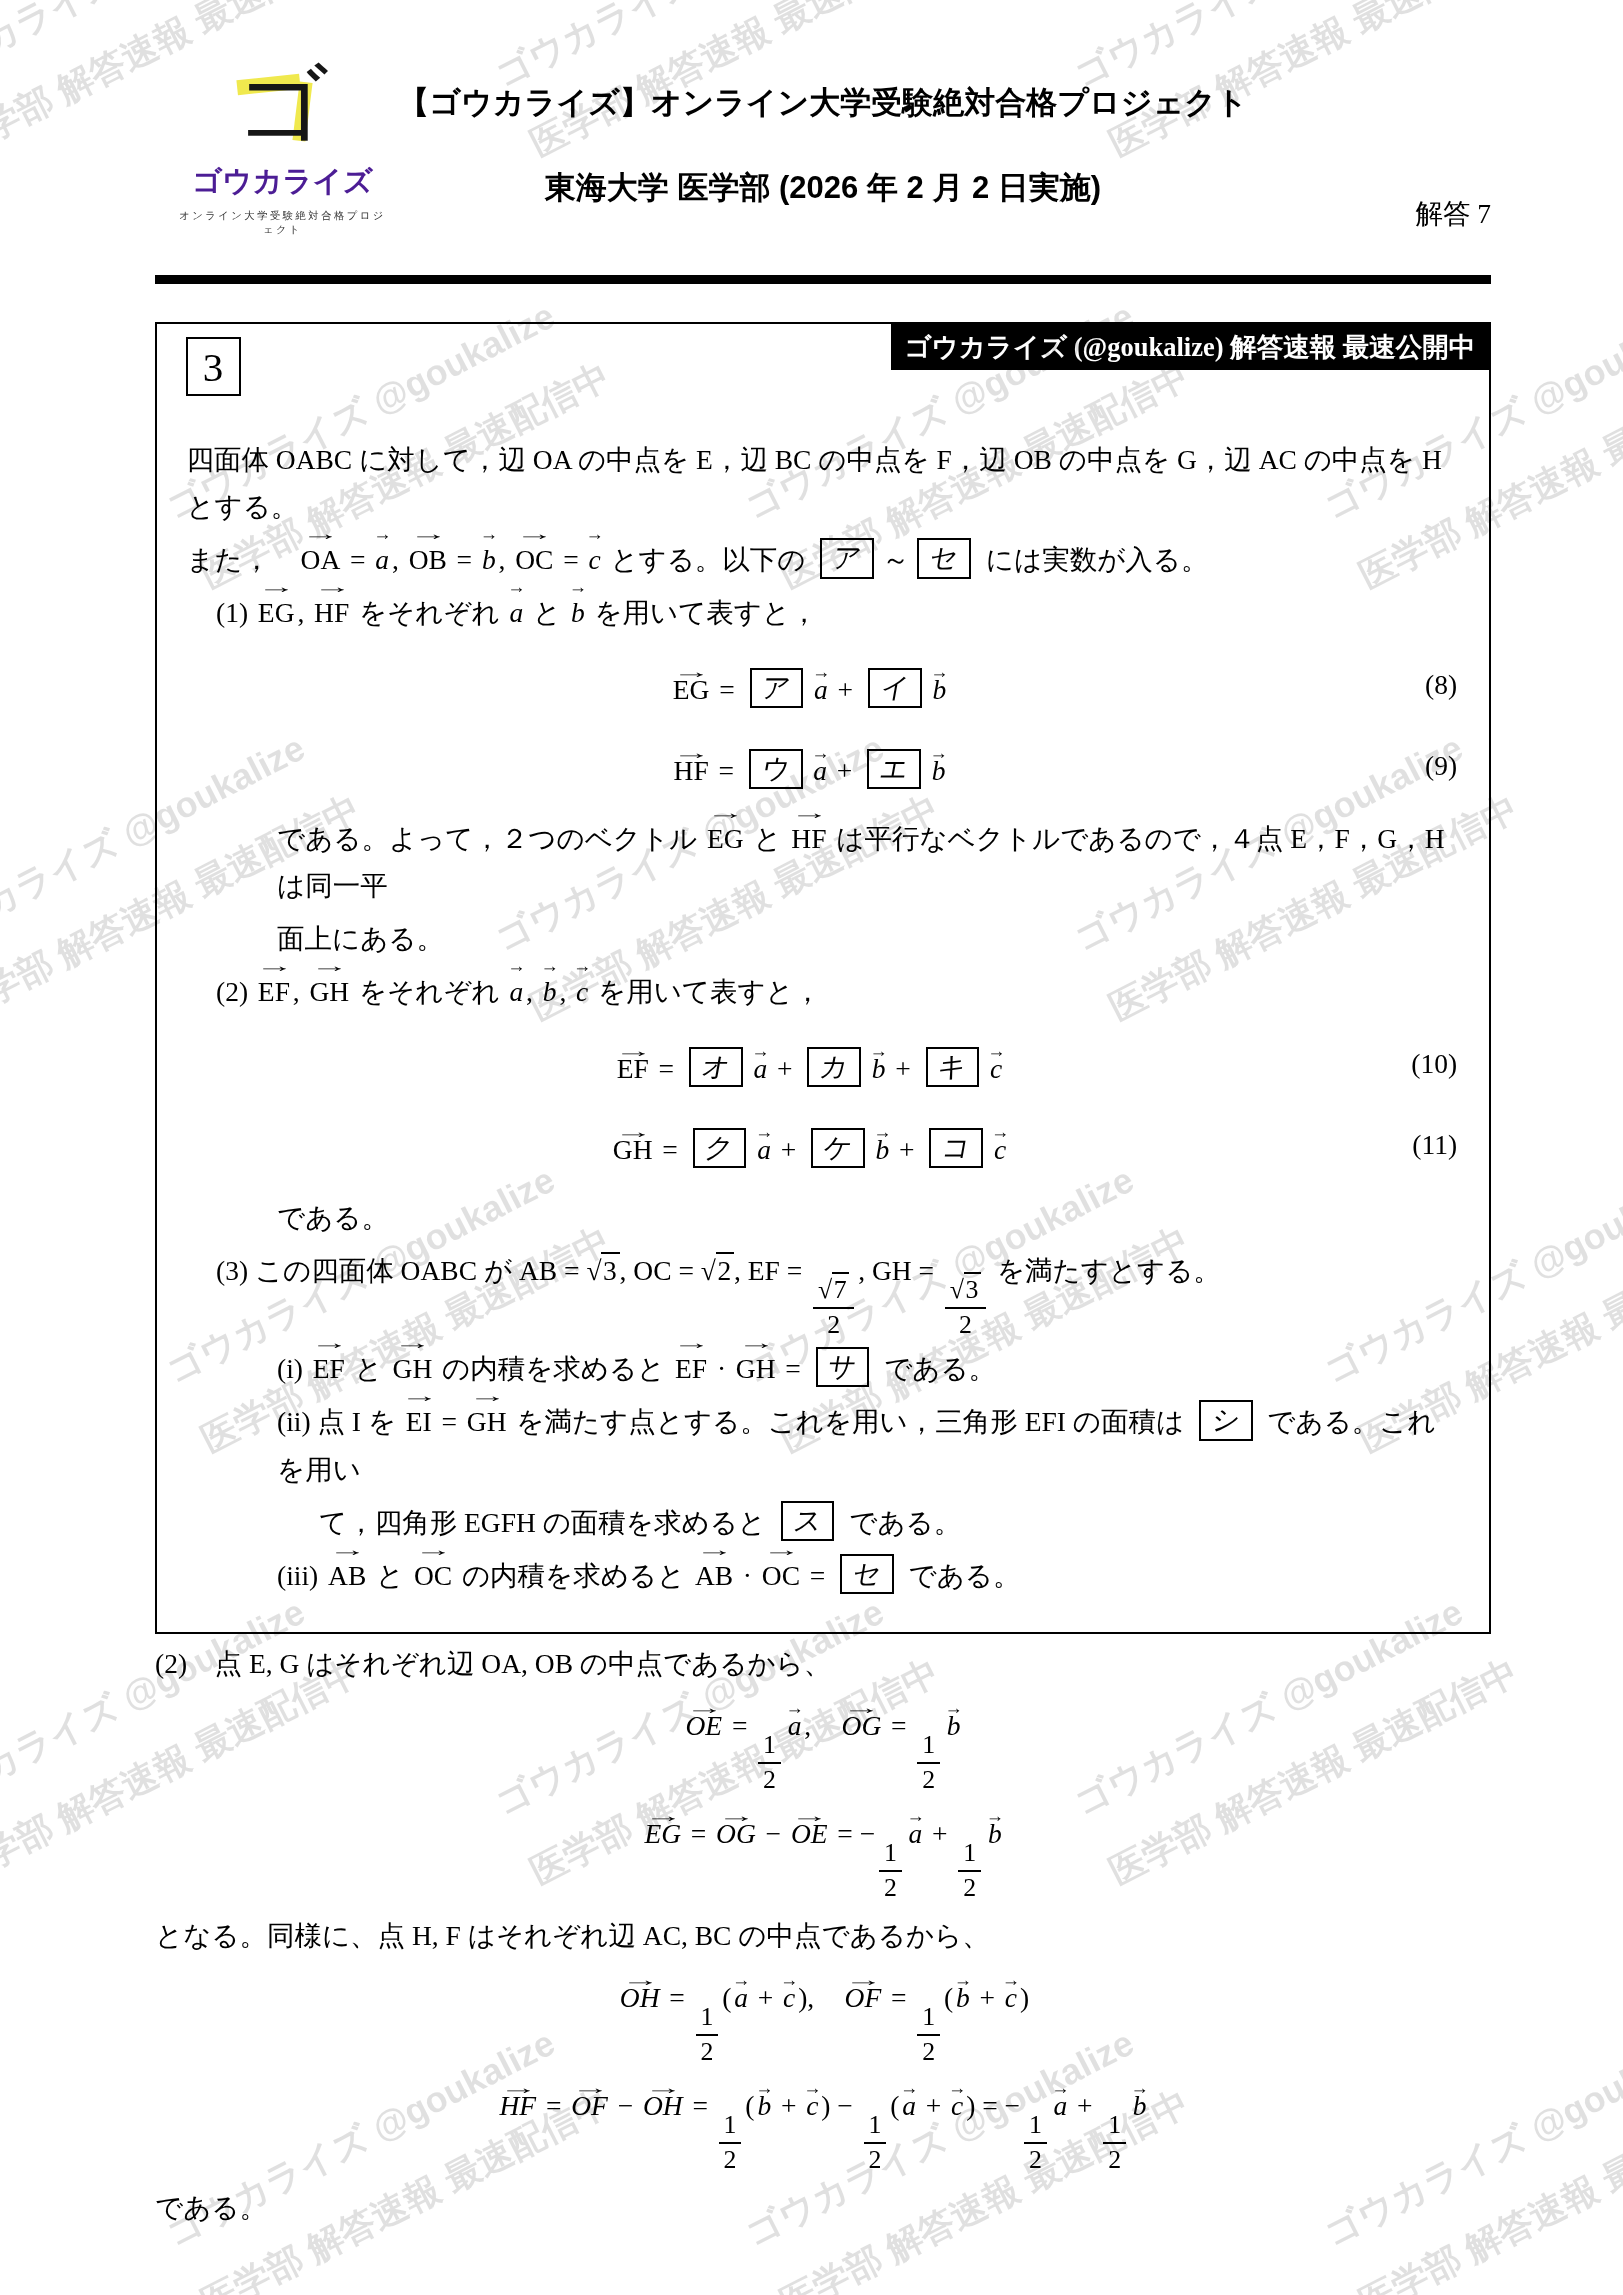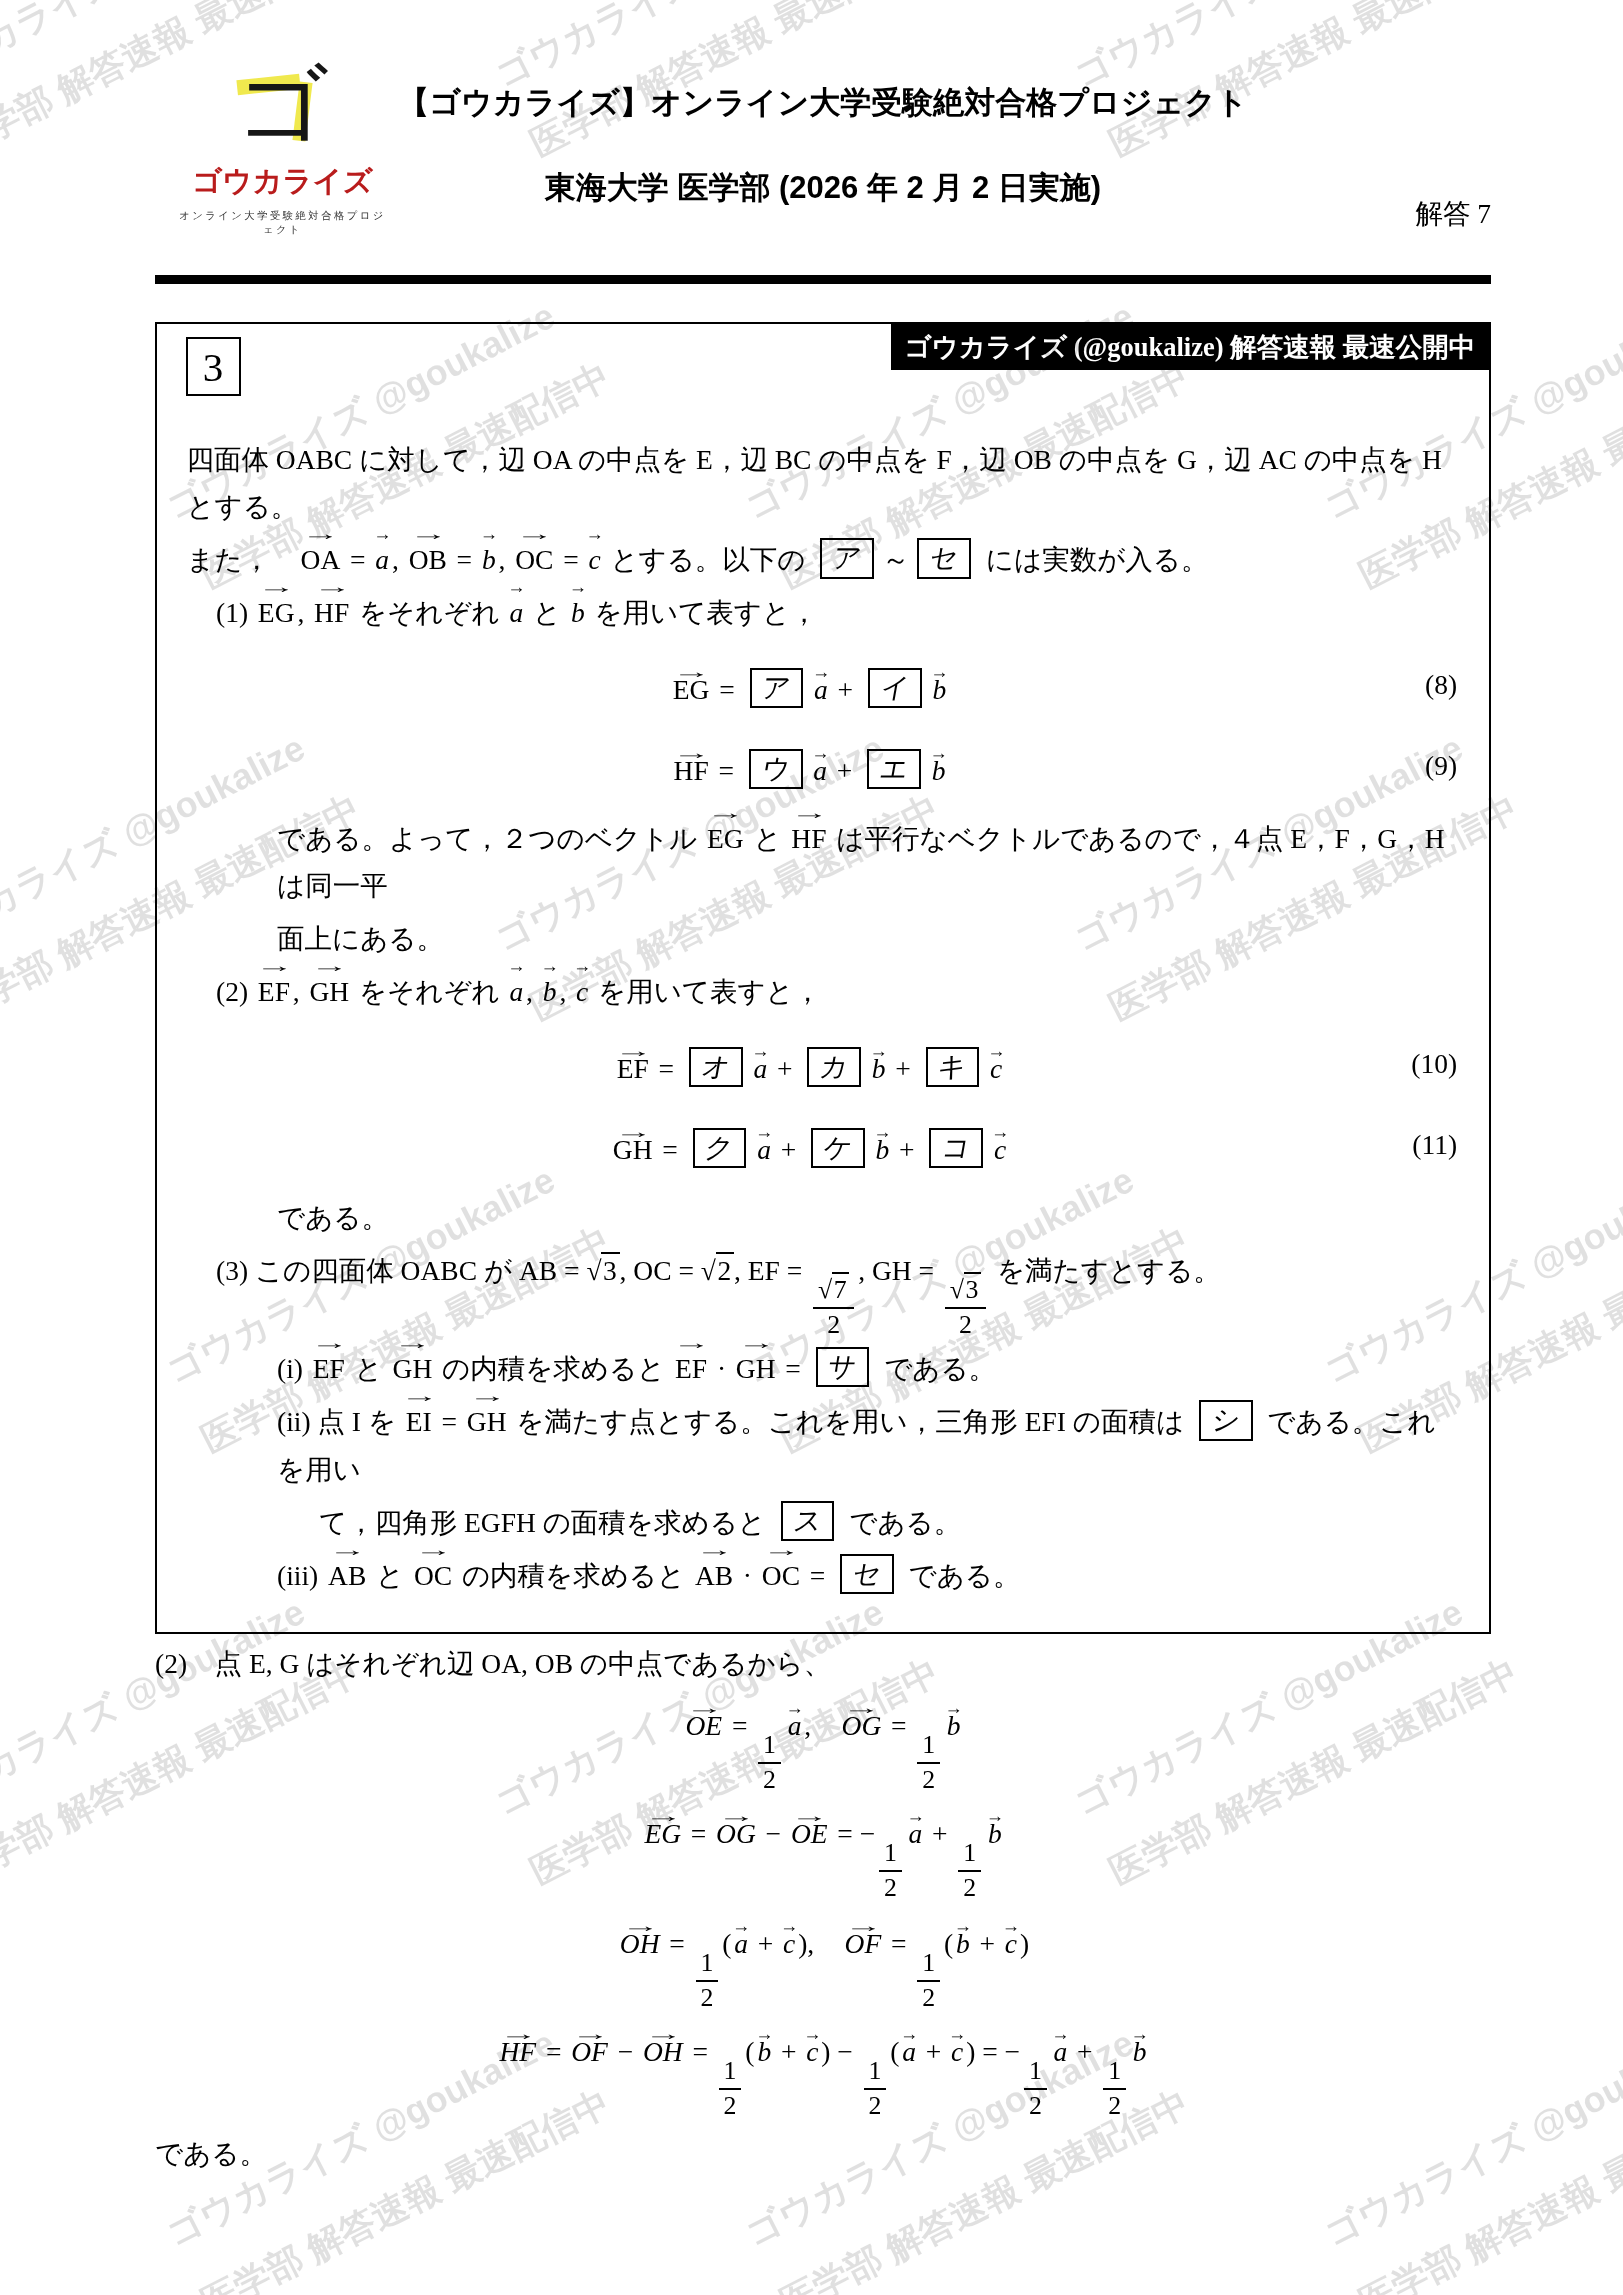--- a/index.html
+++ b/index.html
@@ -11,21 +11,21 @@
   .wm{position:absolute;color:rgba(0,0,0,0.12);font-family:"Liberation Sans",sans-serif;
       font-weight:bold;font-size:36px;line-height:78px;white-space:nowrap;
       transform:rotate(-27deg);}
   
   .hdr{position:relative;height:275px;}
   .logo{position:absolute;left:22px;top:53px;width:211px;text-align:center;}
   .logo-mark{position:relative;width:103px;height:106px;margin:0 auto;}
   .logo-mark .y1{position:absolute;left:5.9px;top:23.6px;width:63px;height:14.7px;background:#f0e94e;transform:rotate(-6deg);}
   .logo-mark .y2{position:absolute;right:25.5px;top:29.4px;width:12.8px;height:59px;background:#f0e94e;transform:rotate(7deg);}
   .logo-mark .g{position:absolute;inset:0;font-size:91px;line-height:106px;font-weight:400;color:#161616;}
-  .logo-name{font-size:29.4px;font-weight:bold;color:#b91c1c;font-family:"Liberation Sans",sans-serif;margin-top:2.9px;}
+  .logo-name{font-size:29.4px;font-weight:bold;color:#4c1d95;font-family:"Liberation Sans",sans-serif;margin-top:2.9px;}
   .logo-tag{font-size:10.3px;letter-spacing:2.5px;color:#333;margin-top:6.9px;font-family:"Liberation Sans",sans-serif;}
   .titles{text-align:center;padding-top:82px;font-family:Liberation Sans, sans-serif;}
   .t1{font-size:31px;font-weight:bold;}
   .t2{font-size:31px;font-weight:bold;margin-top:43px;}
   .pageno{position:absolute;right:0px;top:196px;font-size:27.5px;}
   .rule{height:8.8px;background:#000;margin:0;}
   
   .pbox{position:relative;border:2.5px solid #000;margin-top:38px;padding:106px 27px 27px 0;}
   .banner{position:absolute;top:0;right:0;height:46px;background:#000;color:#fff;
           display:flex;align-items:center;padding:0 13.7px;font-family:Liberation Serif, serif;
@@ -140,20 +140,21 @@
           </div>
           <div class="eqline">
             <span><span class="vec w it"><span class="arr">→</span><span class="ltr">EG</span></span><span class="tk"> = </span><span class="vec w it"><span class="arr">→</span><span class="ltr">OG</span></span><span class="tk"> − </span><span class="vec w it"><span class="arr">→</span><span class="ltr">OE</span></span><span class="tk"> = −</span><span class="frac">
                 <span class="fn"><span class="tk">1</span></span>
                 <span class="fd"><span class="tk">2</span></span>
               </span><span class="vec avec"><span class="arr">→</span><span class="ltr">a</span></span><span class="tk"> + </span><span class="frac">
                 <span class="fn"><span class="tk">1</span></span>
                 <span class="fd"><span class="tk">2</span></span>
               </span><span class="vec avec"><span class="arr">→</span><span class="ltr">b</span></span></span>
           </div>
+          <div class="pline"><span class="tk">となる。同様に、点 H, F はそれぞれ辺 AC, BC の中点であるから、</span></div>
           <div class="eqline">
             <span><span class="vec w it"><span class="arr">→</span><span class="ltr">OH</span></span><span class="tk"> = </span><span class="frac">
                 <span class="fn"><span class="tk">1</span></span>
                 <span class="fd"><span class="tk">2</span></span>
               </span><span class="tk">(</span><span class="vec avec"><span class="arr">→</span><span class="ltr">a</span></span><span class="tk"> + </span><span class="vec avec"><span class="arr">→</span><span class="ltr">c</span></span><span class="tk">),　</span><span class="vec w it"><span class="arr">→</span><span class="ltr">OF</span></span><span class="tk"> = </span><span class="frac">
                 <span class="fn"><span class="tk">1</span></span>
                 <span class="fd"><span class="tk">2</span></span>
               </span><span class="tk">(</span><span class="vec avec"><span class="arr">→</span><span class="ltr">b</span></span><span class="tk"> + </span><span class="vec avec"><span class="arr">→</span><span class="ltr">c</span></span><span class="tk">)</span></span>
           </div>
           <div class="eqline">

